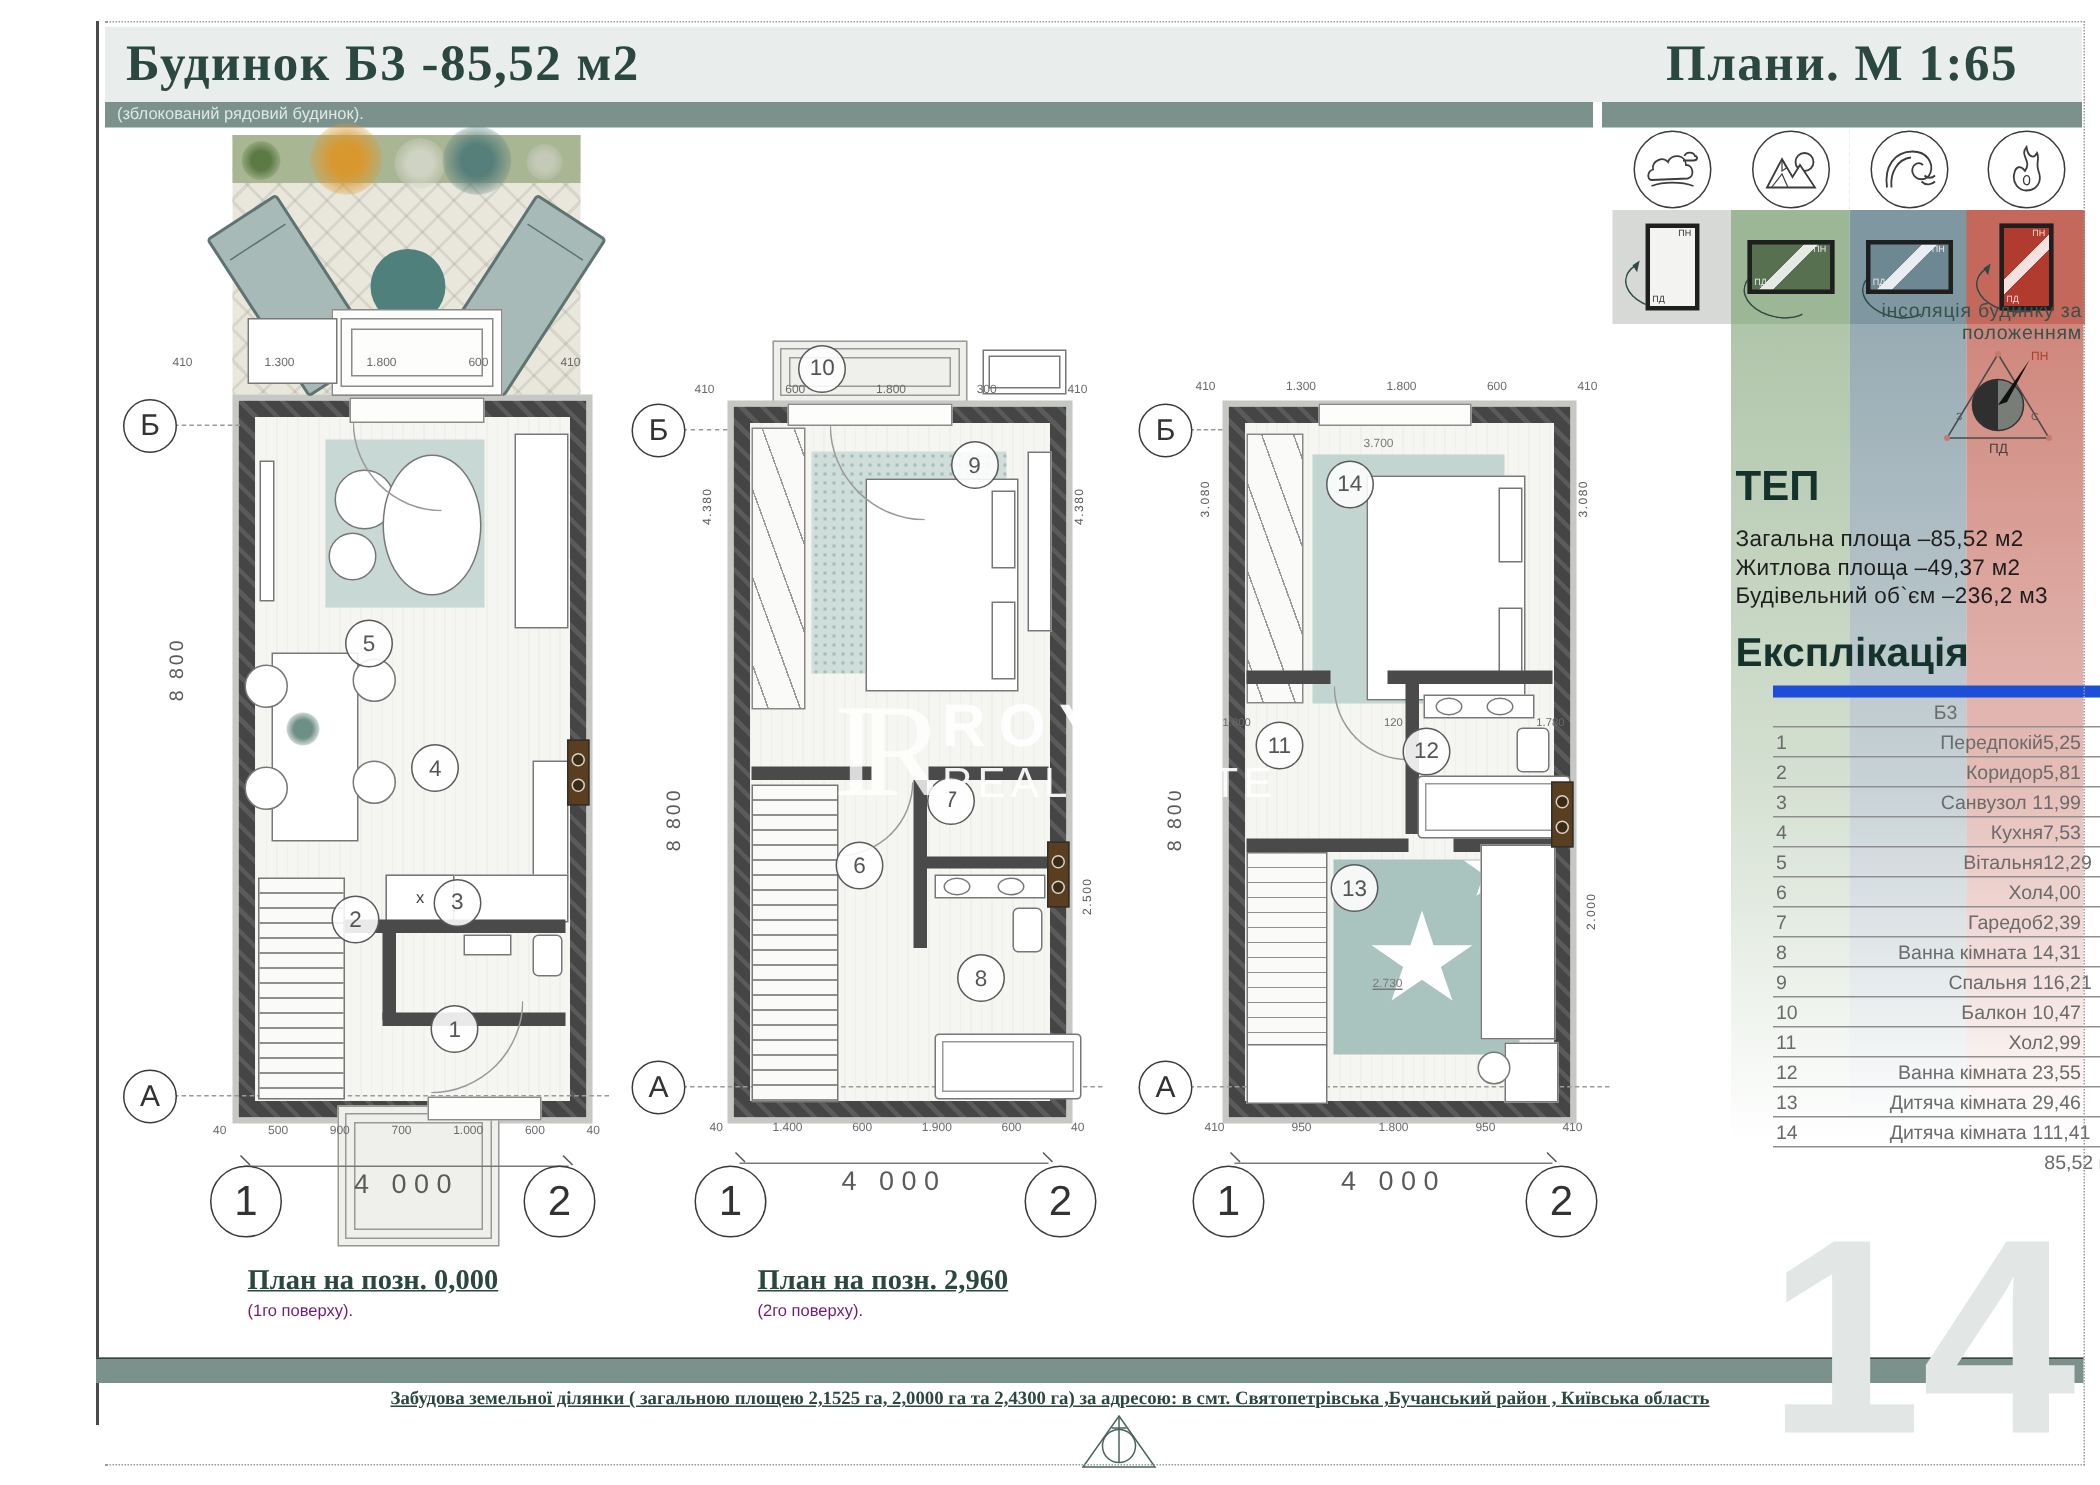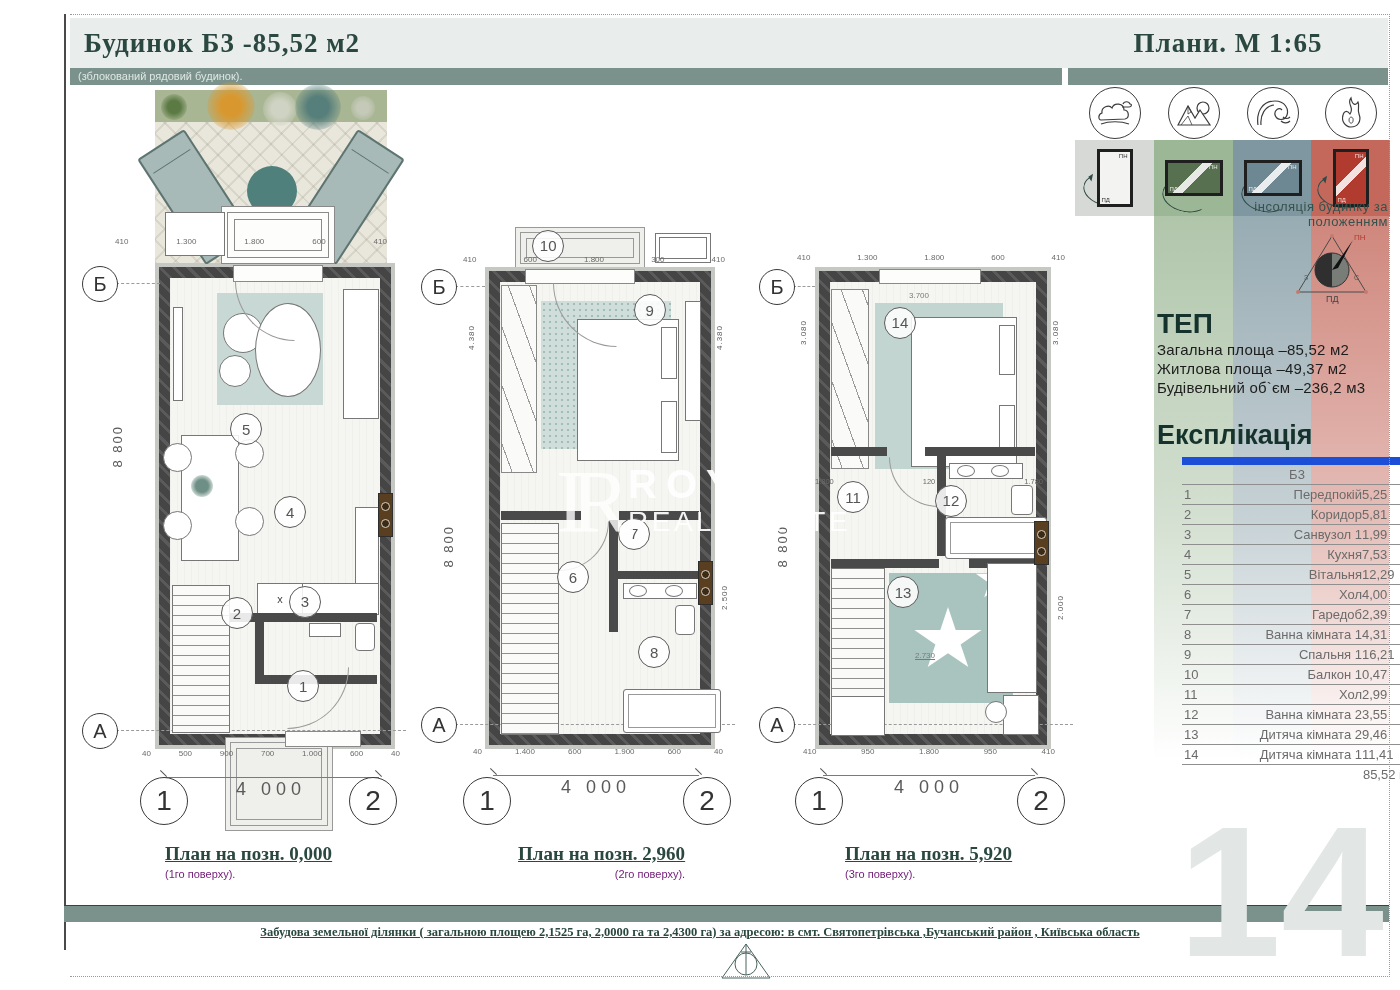--- a/index.html
+++ b/index.html
@@ -8,21 +8,21 @@
   .abs{position:absolute;}
 
   
   .left-rule{left:64px;top:14px;width:2px;height:936px;background:#4a4a4a;}
   .dotted-frame{left:70px;top:14px;width:1319px;height:961px;border:1px dotted #9a9a9a;border-left:none;pointer-events:none;z-index:9;}
 
   
   .hdr{background:#e9edec;display:flex;align-items:center;}
   .hdr-left{left:70px;top:18px;width:992px;height:50px;padding-left:14px;}
   .hdr-right{left:1068px;top:18px;width:320px;height:50px;justify-content:center;}
-  .hdr-title{font-family:"Liberation Serif",serif;font-weight:bold;font-size:27px;color:#2a4740;letter-spacing:1px;white-space:nowrap;text-align:center;}
+  .hdr-title{font-family:"Liberation Serif",serif;font-weight:bold;font-size:34px;color:#2a4740;letter-spacing:1px;white-space:nowrap;text-align:center;}
   .band{background:#7b928c;}
   .band-left{left:70px;top:68px;width:992px;height:17px;}
   .band-right{left:1068px;top:68px;width:320px;height:17px;}
   .band-sub{font-size:11px;color:#dfe7e4;padding:2px 0 0 8px;font-family:"Liberation Sans",sans-serif;}
 
   
   .icon-cell{top:86px;width:79px;height:54px;display:flex;align-items:center;justify-content:center;border-right:1px dashed #b5b5b5;background:#fff;}
   .circle-icon{width:50px;height:50px;border:1.3px solid #3c3c3c;border-radius:50%;display:flex;align-items:center;justify-content:center;background:#fff;}
   .panel{top:140px;width:79px;height:76px;display:flex;align-items:center;justify-content:center;}
   .win{position:relative;border:3px solid #1f1f1f;}
@@ -35,21 +35,21 @@
 
   
   .gcol{top:216px;height:545px;z-index:0;opacity:.8;}
 
   
   .notes{left:1157px;top:232px;width:160px;font-size:10.5px;color:#8a9a95;line-height:13px;z-index:3;}
   .notes .nt{margin-bottom:2px;}
   .u{text-decoration:underline;}
   .compass{left:1290px;top:228px;z-index:3;}
   .tep{left:1157px;top:308px;z-index:3;}
-  .tep-title{font-size:28px;font-weight:bold;color:#15332c;margin-bottom:0;}
+  .tep-title{font-size:28px;font-weight:bold;color:#15332c;margin-bottom:10px;}
   .tep-lines div{font-size:15px;color:#1d1d1d;line-height:19px;letter-spacing:.2px;}
   .expl-title{left:1157px;top:420px;font-size:27px;font-weight:bold;color:#15332c;z-index:3;}
   .expl{left:1182px;top:457px;width:230px;z-index:3;border-top:8px solid #1d4ed8;}
   .expl .hrow{display:flex;justify-content:center;font-size:13px;color:#6b6b6b;border-bottom:1px solid #8f8f8f;height:19px;align-items:center;}
   .expl .trow{display:flex;font-size:13px;color:#6b6b6b;border-bottom:1px solid #8f8f8f;height:19px;align-items:center;}
   .expl .c-num{width:34px;padding-left:2px;}
   .expl .c-name{flex:1;text-align:right;}
   .expl .c-area{width:50px;}
   .expl .total{display:flex;justify-content:flex-end;font-size:13px;color:#6b6b6b;height:19px;align-items:center;padding-right:4px;}
   .page-number{right:16px;bottom:26px;font-size:185px;font-weight:bold;color:#e2e7e5;line-height:.78;z-index:3;font-family:"Liberation Sans",sans-serif;}
@@ -532,27 +532,23 @@
   <div class="room-circle" style="left: 42%; top: 15.5%;">14</div>
       <div class="room-circle" style="left: 28.4%; top: 43.2%;">11</div>
       <div class="room-circle" style="left: 56.8%; top: 43.8%;">12</div>
       <div class="room-circle" style="left: 42.9%; top: 58.3%;">13</div>
     </div>
 
   <div class="abs caption" style="left:165px;top:843px;">
     <div class="c1">План на позн. 0,000</div>
     <div class="c2">(1го поверху).</div>
   </div>
-  <div class="abs caption" style="left:518px;top:843px;text-align:right;">
+  <div class="abs caption" style="left:505px;top:843px;">
     <div class="c1">План на позн. 2,960</div>
     <div class="c2">(2го поверху).</div>
-  </div>
-  <div class="abs caption" style="left:845px;top:843px;">
-    <div class="c1">План на позн. 5,920</div>
-    <div class="c2">(3го поверху).</div>
   </div>
 
   <div class="abs watermark">
     <div class="wm-mono">ІR</div>
     <div>
       <div class="wm-l1">ROYAL</div>
       <div class="wm-l2">REAL ESTATE</div>
     </div>
   </div>
 

